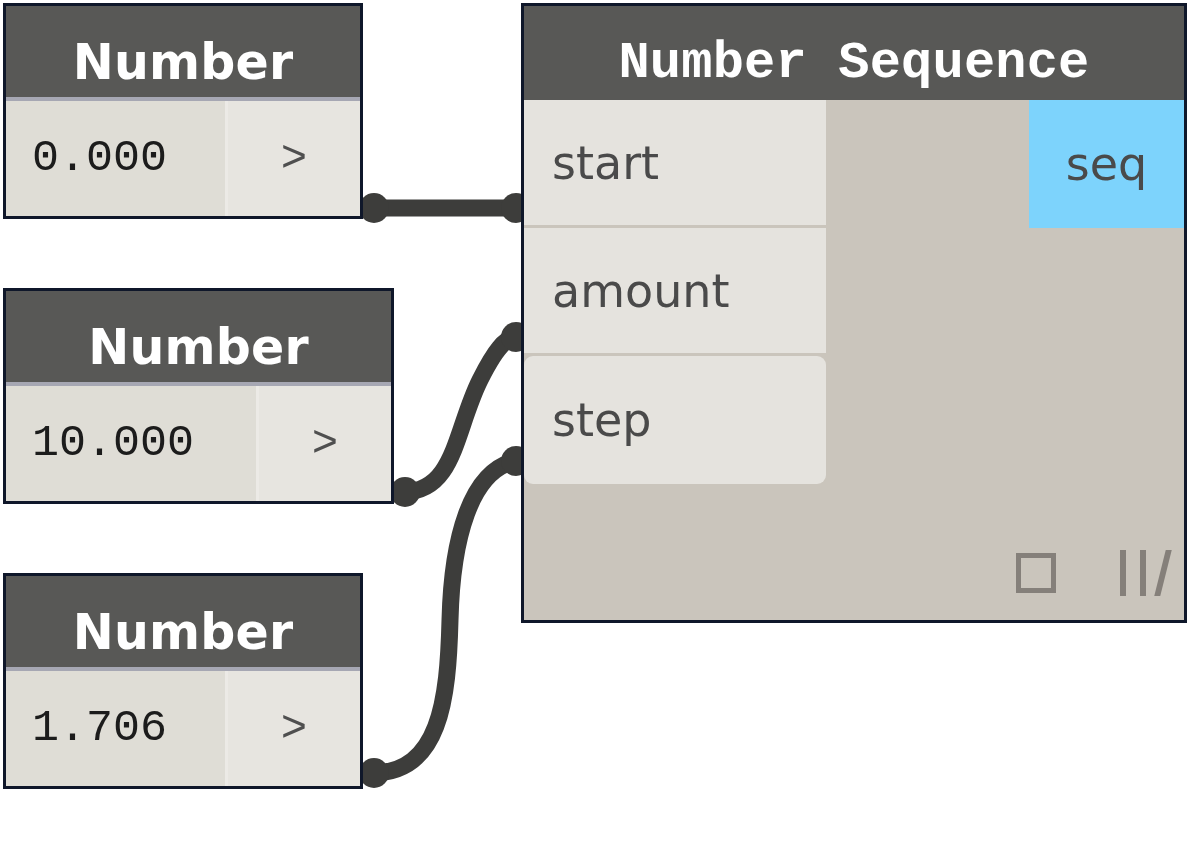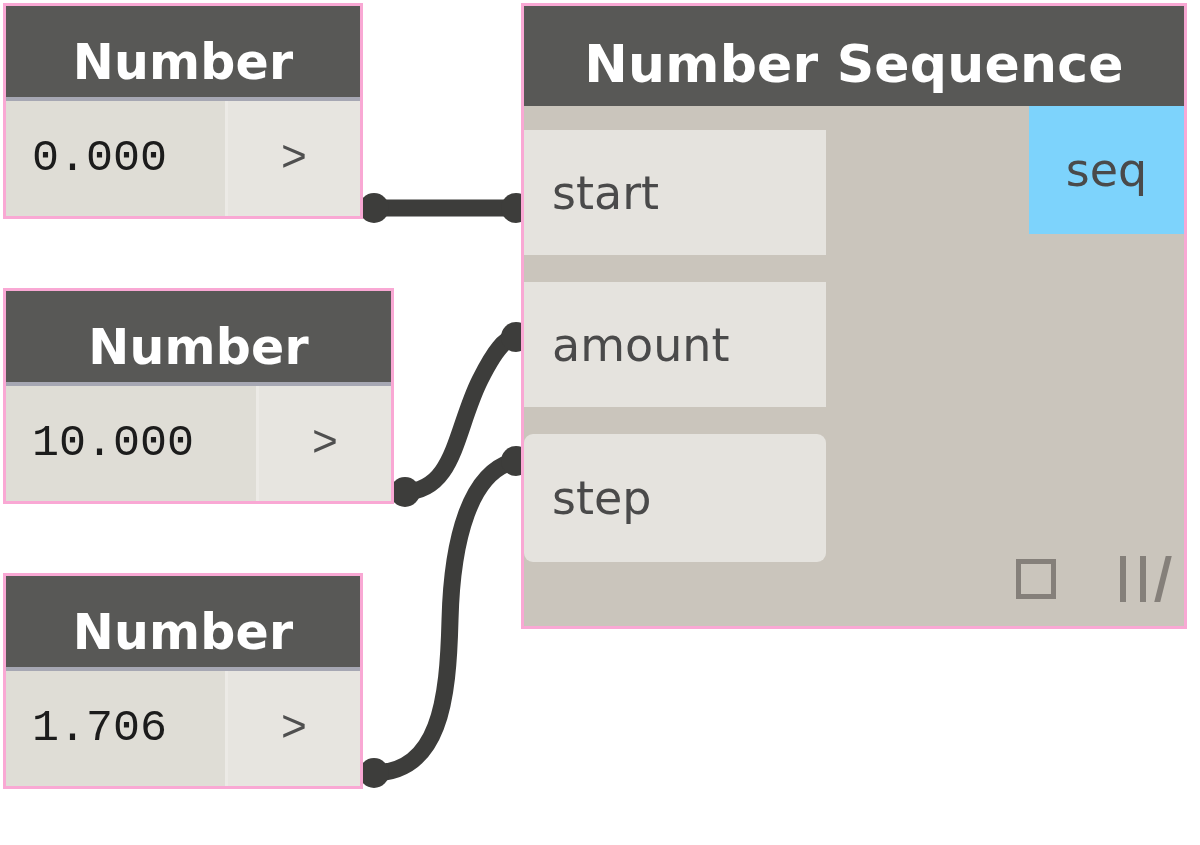--- a/index.html
+++ b/index.html
@@ -26,21 +26,21 @@
     width: 1200px;
     height: 845px;
     z-index: 1;
   }
 
   
   .node {
     position: absolute;
     z-index: 2;
     box-sizing: border-box;
-    border: 3px solid #f9a8d4;
+    border: 3px solid #0f172a;
     background: #585856;
   }
 
   .node-title {
     color: #ffffff;
     font-weight: bold;
     text-align: center;
     letter-spacing: 0.2px;
     white-space: nowrap;
     overflow: hidden;
@@ -82,21 +82,22 @@
     color: #4f4f4f;
     background: #e7e5e0;
     box-sizing: border-box;
   }
 
   
   #node-sequence .node-title {
     font-size: 52px;
     line-height: 1;
     padding-top: 32px;
-    padding-bottom: 16px;
+    padding-bottom: 10px;
+    font-family: Liberation Mono, monospace;
   }
   .comp-body {
     position: relative;
     background: #cac5bc;
     height: 520px;
   }
   .param-col {
     position: absolute;
     left: 0;
     top: 0;
@@ -105,21 +106,20 @@
   .param-row {
     height: 128px;
     background: #e5e3de;
     display: flex;
     align-items: center;
     padding-left: 28px;
     box-sizing: border-box;
     font-size: 46px;
     color: #4a4a4a;
     border-bottom: 3px solid #cac5bc;
-    margin-top: 24px;
   }
   .param-row:last-child { border-bottom: none; border-radius: 9px; }
 
   .out-col {
     position: absolute;
     right: 0;
     top: 0;
     width: 155px;
   }
   .out-row {

